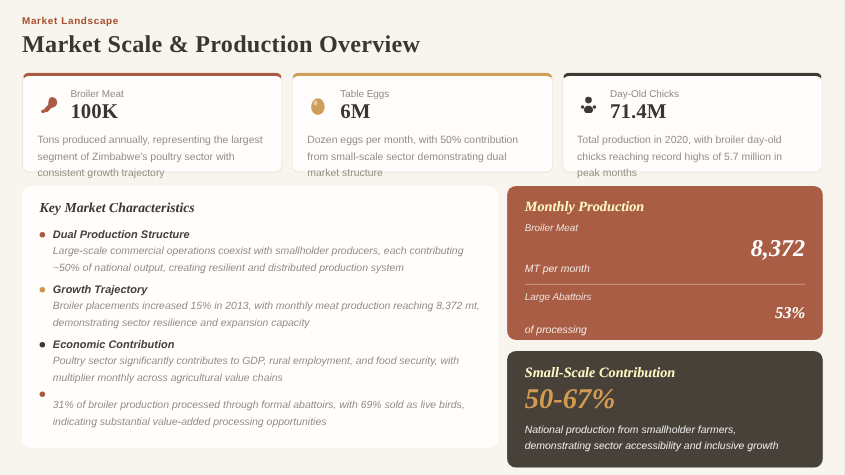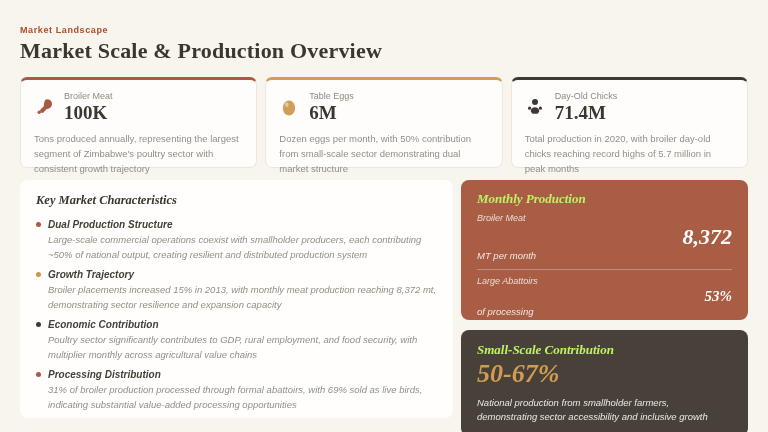--- a/index.html
+++ b/index.html
@@ -1,20 +1,20 @@
 <!DOCTYPE html>
 <html><head>
 <meta charset="utf-8">
 <style>
   html,body { margin:0; padding:0; background:#e9e5de; }
   .slide {
     position:relative; width:768px; height:432px; box-sizing:border-box;
     background:#f8f4ee; overflow:hidden;
     font-family:"Liberation Sans", sans-serif; color:#3b362f;
-    padding:25px 20px;
+    padding:14px 20px;
   }
   
   .eyebrow { font-size:9px; font-weight:bold; letter-spacing:.6px; color:#a84f2d; }
   .title   { font-family:"Liberation Serif", serif; font-size:22px; font-weight:bold;
              color:#3b362f; margin-top:3px; letter-spacing:.2px; }
   
   .stats-row { display:flex; gap:8px; margin-top:13px; }
   .stat-card { flex:1 1 0; background:#fffdfb; border:1px solid #ece6de;
                border-top-width:3px; border-top-style:solid; border-radius:7px;
                padding:11px 13px 10px; height:91px; box-sizing:border-box; }
@@ -34,21 +34,21 @@
   .bullet-item { margin-bottom:5px; }
   .bullet-head { display:flex; align-items:center; gap:7px; }
   .dot { width:5px; height:5px; border-radius:50%; flex:0 0 5px; }
   .bullet-title { font-size:10px; font-weight:bold; color:#45403a; line-height:15px; }
   .bullet-desc  { margin-left:12px; font-size:9.5px; line-height:15px; color:#938e86; }
   
   .right-col { width:287px; display:flex; flex-direction:column; gap:10px; }
   .monthly-box { border-radius:8px; padding:11px 16px; height:140px; box-sizing:border-box;
                  color:#ffffff; overflow:hidden; }
   .box-heading { font-family:"Liberation Serif", serif; font-size:13px; font-weight:bold;
-                 color:#bef264; line-height:16px; }
+                 color:#fef9c3; line-height:16px; }
   .m-label { font-size:9px; color:rgba(255,255,255,.78); margin-top:6px; line-height:11px; }
   .m-value { font-family:"Liberation Serif", serif; font-size:22px; font-weight:bold;
              line-height:25px;text-align:right; }
   .m-value.small { font-size:15px; line-height:18px; }
   .m-unit  { font-size:9.5px; color:rgba(255,255,255,.85); line-height:12px; margin-top:1px; }
   .m-divider { border:none; border-top:1px solid rgba(255,255,255,.3); margin:7px 0 0; }
   .small-box { border-radius:8px; padding:12px 16px; flex:1 1 auto; box-sizing:border-box;
                color:#ffffff; overflow:hidden; }
   .s-value { font-family:"Liberation Serif", serif; font-size:26px; font-weight:bold;
              line-height:29px; margin-top:1px; }
@@ -143,21 +143,20 @@
         <div class="bullet-head">
           <span class="dot" style="background-color: rgb(63, 57, 51);"></span>
           <span class="bullet-title">Economic Contribution</span>
         </div>
         <div class="bullet-desc">Poultry sector significantly contributes to GDP, rural employment, and food security, with multiplier monthly across agricultural value chains</div>
       </div>
 
       <div class="bullet-item">
         <div class="bullet-head">
           <span class="dot" style="background-color: rgb(168, 91, 66);"></span>
-          <span class="bullet-title">Processing Distribution</span>
         </div>
         <div class="bullet-desc">31% of broiler production processed through formal abattoirs, with 69% sold as live birds, indicating substantial value-added processing opportunities</div>
       </div>
     </div>
 
     <div class="right-col">
 
       <div class="monthly-box" style="background-color: rgb(168, 93, 68);">
         <div class="box-heading">Monthly Production</div>
         <div class="m-label">Broiler Meat</div>

